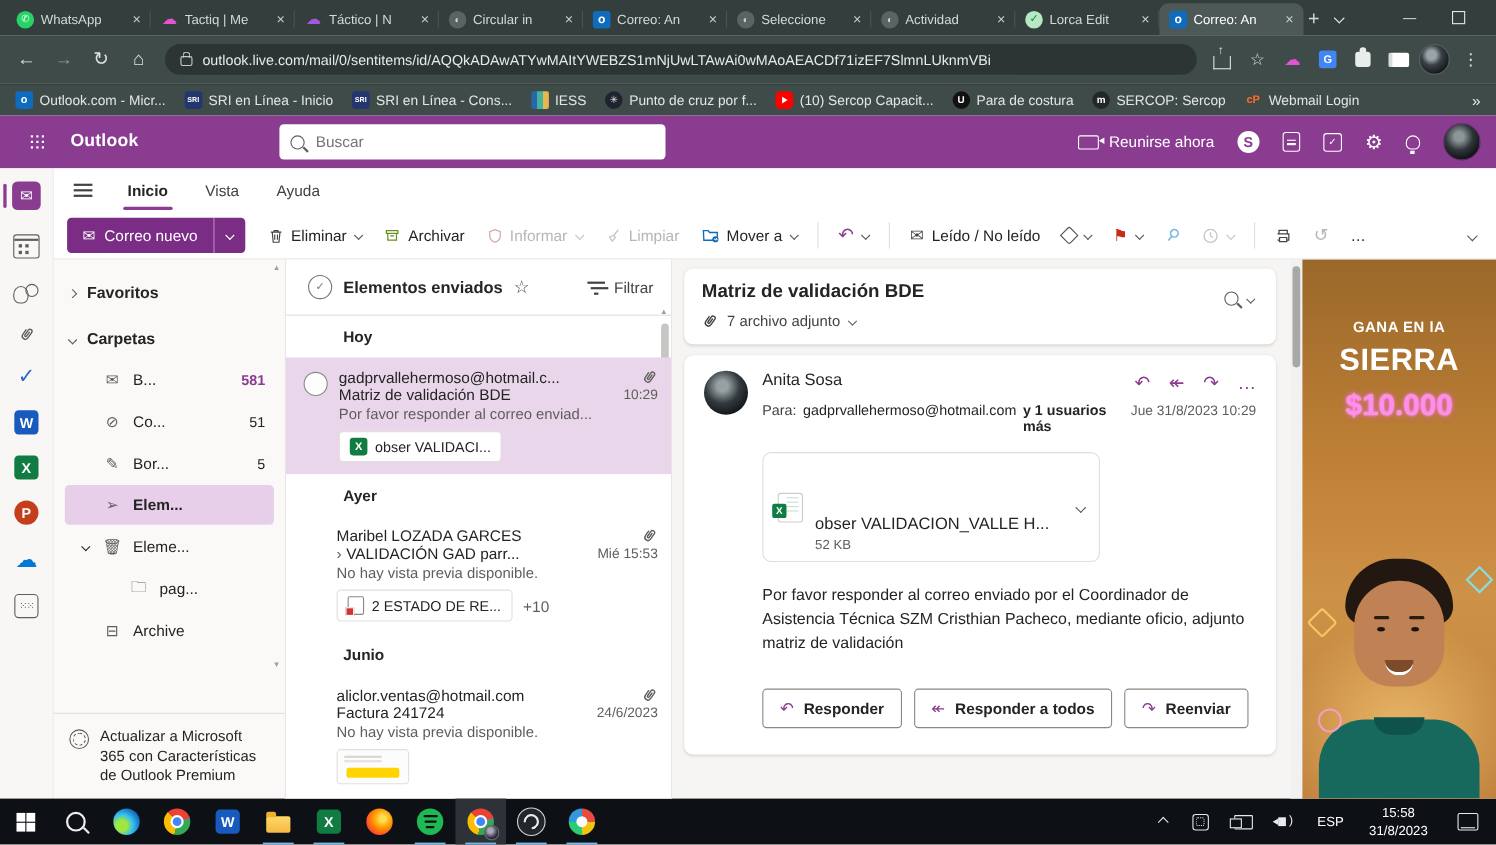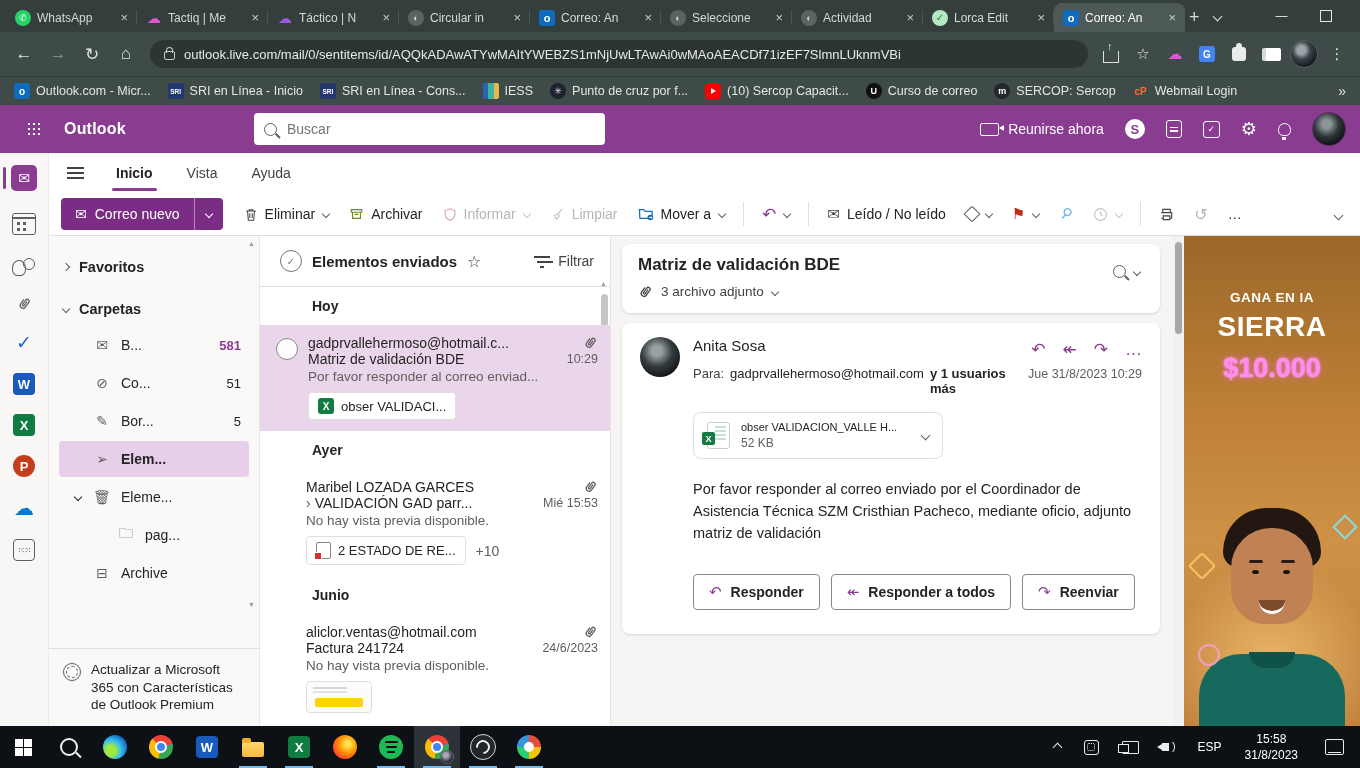--- a/index.html
+++ b/index.html
@@ -166,21 +166,21 @@
   .mname{font-size:15px;color:#242424;}
   .mmeta{display:flex;align-items:baseline;gap:6px;margin-top:6px;font-size:13px;color:#424242;flex-wrap:nowrap;}
   .mmeta .addr{color:#242424;}
   .mmeta .more{font-weight:bold;color:#242424;}
   .mmeta .mdate{margin-left:auto;color:#605e5c;font-size:12.5px;white-space:nowrap;}
   .mactions{display:flex;gap:17px;color:#8a3c90;font-size:17px;align-items:center;padding-top:2px;}
   .atile{margin:16px 0 0 53px;display:inline-flex;align-items:center;gap:11px;border:1px solid #e1dfdd;border-radius:8px;padding:8px 13px;}
   .xlsbig{position:relative;width:21px;height:25px;background:#fff;border:1px solid #cfcdcb;border-radius:3px;}
   .xlsbig::before{content:"";position:absolute;top:3px;left:7px;right:3px;height:1.5px;background:#c8e2d2;box-shadow:0 4px 0 #c8e2d2,0 8px 0 #c8e2d2,0 12px 0 #c8e2d2;}
   .xlsbig .xbadge{position:absolute;left:-6px;bottom:3px;width:13px;height:13px;background:#107c41;border-radius:2px;color:#fff;font-size:9px;font-weight:bold;display:flex;align-items:center;justify-content:center;}
-  .aname{font-size:11px;color:#242424;}
+  .aname{font-size:15px;color:#242424;margin-top:48px;}
   .asize{font-size:12px;color:#605e5c;margin-top:3px;}
   .atile .chv{color:#605e5c;margin-left:14px;}
   .mbodytext{margin:20px 0 0 53px;max-width:500px;font-size:14.5px;line-height:1.5;color:#242424;}
   .replyrow{display:flex;gap:11px;margin:30px 0 20px 53px;}
   .rbtn{display:flex;align-items:center;gap:9px;border:1px solid #8a8886;border-radius:4px;padding:8px 15px;font-size:14px;font-weight:bold;color:#242424;background:#fff;}
   .rbtn .arr{color:#8a3c90;font-size:15px;font-weight:normal;}
   .pagescroll{width:11px;background:#f1f1f1;flex:0 0 auto;position:relative;}
   .pagescroll .pthumb{position:absolute;top:6px;left:2px;width:7px;height:92px;background:#a8a8a8;border-radius:4px;}
   
   .ad{width:176px;flex:0 0 auto;position:relative;overflow:hidden;background:linear-gradient(180deg,#9a682a 0%,#c08136 38%,#cd9147 62%,#c1823e 100%);}
@@ -349,21 +349,21 @@
     <div class="bmk">
         <span class="bfav cross">✳</span>
         <span>Punto de cruz por f...</span>
       </div>
     <div class="bmk">
         <span class="bfav yt"></span>
         <span>(10) Sercop Capacit...</span>
       </div>
     <div class="bmk">
         <span class="bfav uu">U</span>
-        <span>Curso de correo</span>
+        <span>Para de costura</span>
       </div>
     <div class="bmk">
         <span class="bfav mm">m</span>
         <span>SERCOP: Sercop</span>
       </div>
     <div class="bmk">
         <span class="bfav cp">cP</span>
         <span>Webmail Login</span>
       </div>
     <div class="boverflow">»</div>
@@ -671,21 +671,21 @@
         </div>
 
         <div class="reading">
           <div class="card subjcard">
             <div class="subjleft">
               <div class="subjtitle">Matriz de validación BDE</div>
               <div class="attsummary">
                   <svg class="clip" width="14" height="15" viewBox="0 0 24 24">
                     <path d="M7.5 8v8a4.5 4.5 0 0 0 9 0V6.5a3 3 0 0 0-6 0V15a1.5 1.5 0 0 0 3 0V8" fill="none" stroke="#424242" stroke-width="2" stroke-linecap="round" transform="rotate(35 12 12)"></path>
                   </svg>
-                  <span>3 archivo adjunto</span>
+                  <span>7 archivo adjunto</span>
                   <span class="chv sm" style="color:#605e5c;"></span>
                 </div>
             </div>
             <div class="zoomtools">
                 <span class="mag" style="border-color:#605e5c;"></span>
                 <span class="chv sm"></span>
               </div>
           </div>
           <div class="card msgcard">
             <div class="msghead">

